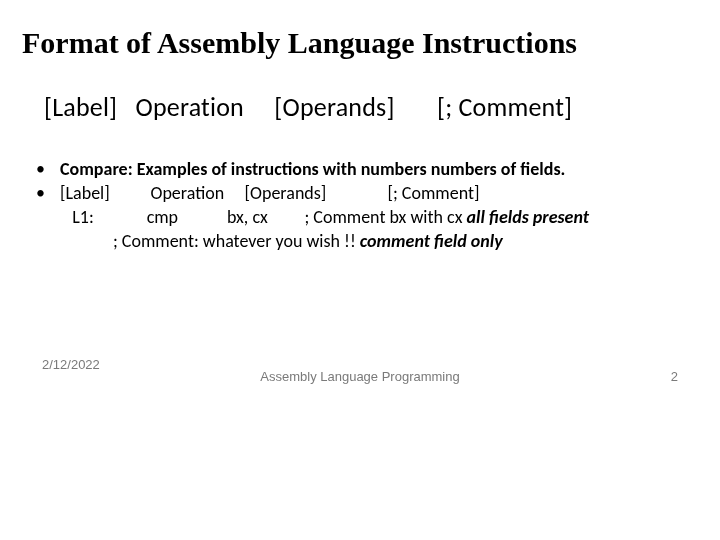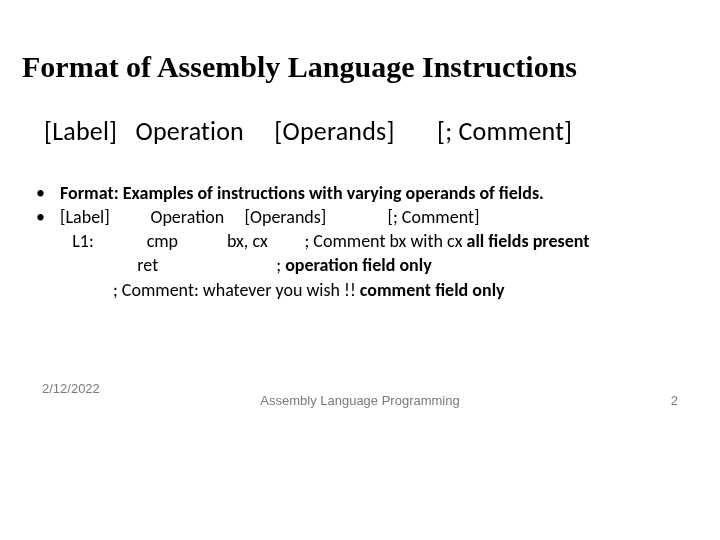--- a/index.html
+++ b/index.html
@@ -10,21 +10,20 @@
     background: #fff;
     font-family: "Times New Roman", Times, serif;
     color: #000;
     overflow: hidden;
   }
   .slide {
     position: relative;
     width: 720px;
     height: 408px;
     box-sizing: border-box;
-    margin-top: 24px;
   }
   .title {
     font-size: 30px;
     font-weight: bold;
     padding: 26px 22px 10px 22px;
     line-height: 1.15;
   }
   .syntax-line {
     font-family: Calibri, Arial, sans-serif;
     font-size: 26px;
@@ -41,21 +40,21 @@
   .bullet-row { display: flex; }
   .bullet-dot {
     width: 24px;
     flex: none;
     text-align: left;
     padding-left: 2px;
     line-height: 1.35;
   }
   .bullet-body { flex: 1; }
   .b { font-weight: bold; }
-  .i { }
+  .i { font-style: italic; }
   .tblrow { white-space: pre; font-family: Calibri, Arial, sans-serif; }
   .footer {
     position: absolute;
     bottom: 24px;
     left: 0;
     width: 720px;
     font-family: Arial, sans-serif;
     font-size: 13px;
     color: #7a7a7a;
   }
@@ -75,40 +74,36 @@
     <span>Operation</span>&nbsp;&nbsp;&nbsp;&nbsp;
     <span>[Operands]</span>&nbsp;&nbsp;&nbsp;&nbsp;&nbsp;&nbsp;
     <span>[; Comment]</span>
   </div>
 
   <div class="body-block">
 
     <div class="bullet-row">
       <div class="bullet-dot">•</div>
       <div class="bullet-body">
-        <span class="b">Format:</span><span class="b"> Examples of instructions with varying operands of fields.</span>
+        <span class="b">Compare:</span><span class="b"> Examples of instructions with numbers numbers of fields.</span>
       </div>
     </div>
 
     <div class="bullet-row">
       <div class="bullet-dot">•</div>
       <div class="bullet-body tblrow"><span>[Label]</span>          <span>Operation</span>     <span>[Operands]</span>               <span>[; Comment]</span></div>
     </div>
 
     <div class="bullet-row">
       <div class="bullet-dot"></div>
       <div class="bullet-body tblrow"><span>   L1:</span>             <span>cmp</span>            <span>bx, cx</span>         <span>; Comment bx with cx </span><span class="b i">all fields present</span></div>
     </div>
 
 
 
-    <div class="bullet-row">
-      <div class="bullet-dot"></div>
-      <div class="bullet-body tblrow">                   <span>ret</span>                             <span>; </span><span class="b i">operation field only</span></div>
-    </div>
 
     <div class="bullet-row">
       <div class="bullet-dot"></div>
       <div class="bullet-body tblrow">             <span>; Comment: whatever you wish !! </span><span class="b i">comment field only</span></div>
     </div>
 
   </div>
 
   <div class="footer">
     <div class="date">2/12/2022</div>

